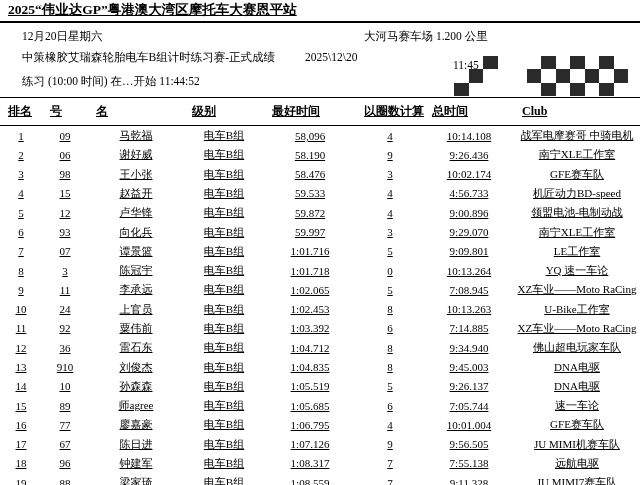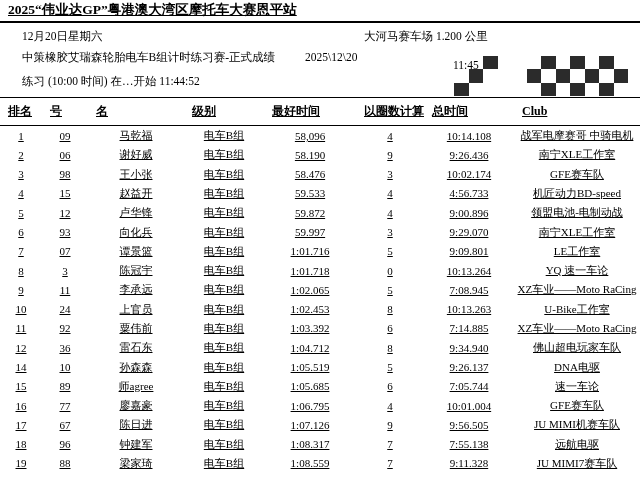--- a/index.html
+++ b/index.html
@@ -325,20 +325,30 @@
           <td class="cjk">12</td>
           <td class="cjk">36</td>
           <td class="cjk">雷石东</td>
           <td class="cjk">电车B组</td>
           <td class="cjk">1:04.712</td>
           <td class="cjk">8</td>
           <td class="cjk">9:34.940</td>
           <td class="cjk">佛山超电玩家车队</td>
         </tr>
         <tr>
+          <td class="cjk">13</td>
+          <td class="cjk">910</td>
+          <td class="cjk">刘俊杰</td>
+          <td class="cjk">电车B组</td>
+          <td class="cjk">1:04.835</td>
+          <td class="cjk">8</td>
+          <td class="cjk">9:45.003</td>
+          <td class="cjk">DNA电驱</td>
+        </tr>
+        <tr>
           <td class="cjk">14</td>
           <td class="cjk">10</td>
           <td class="cjk">孙森森</td>
           <td class="cjk">电车B组</td>
           <td class="cjk">1:05.519</td>
           <td class="cjk">5</td>
           <td class="cjk">9:26.137</td>
           <td class="cjk">DNA电驱</td>
         </tr>
         <tr>

